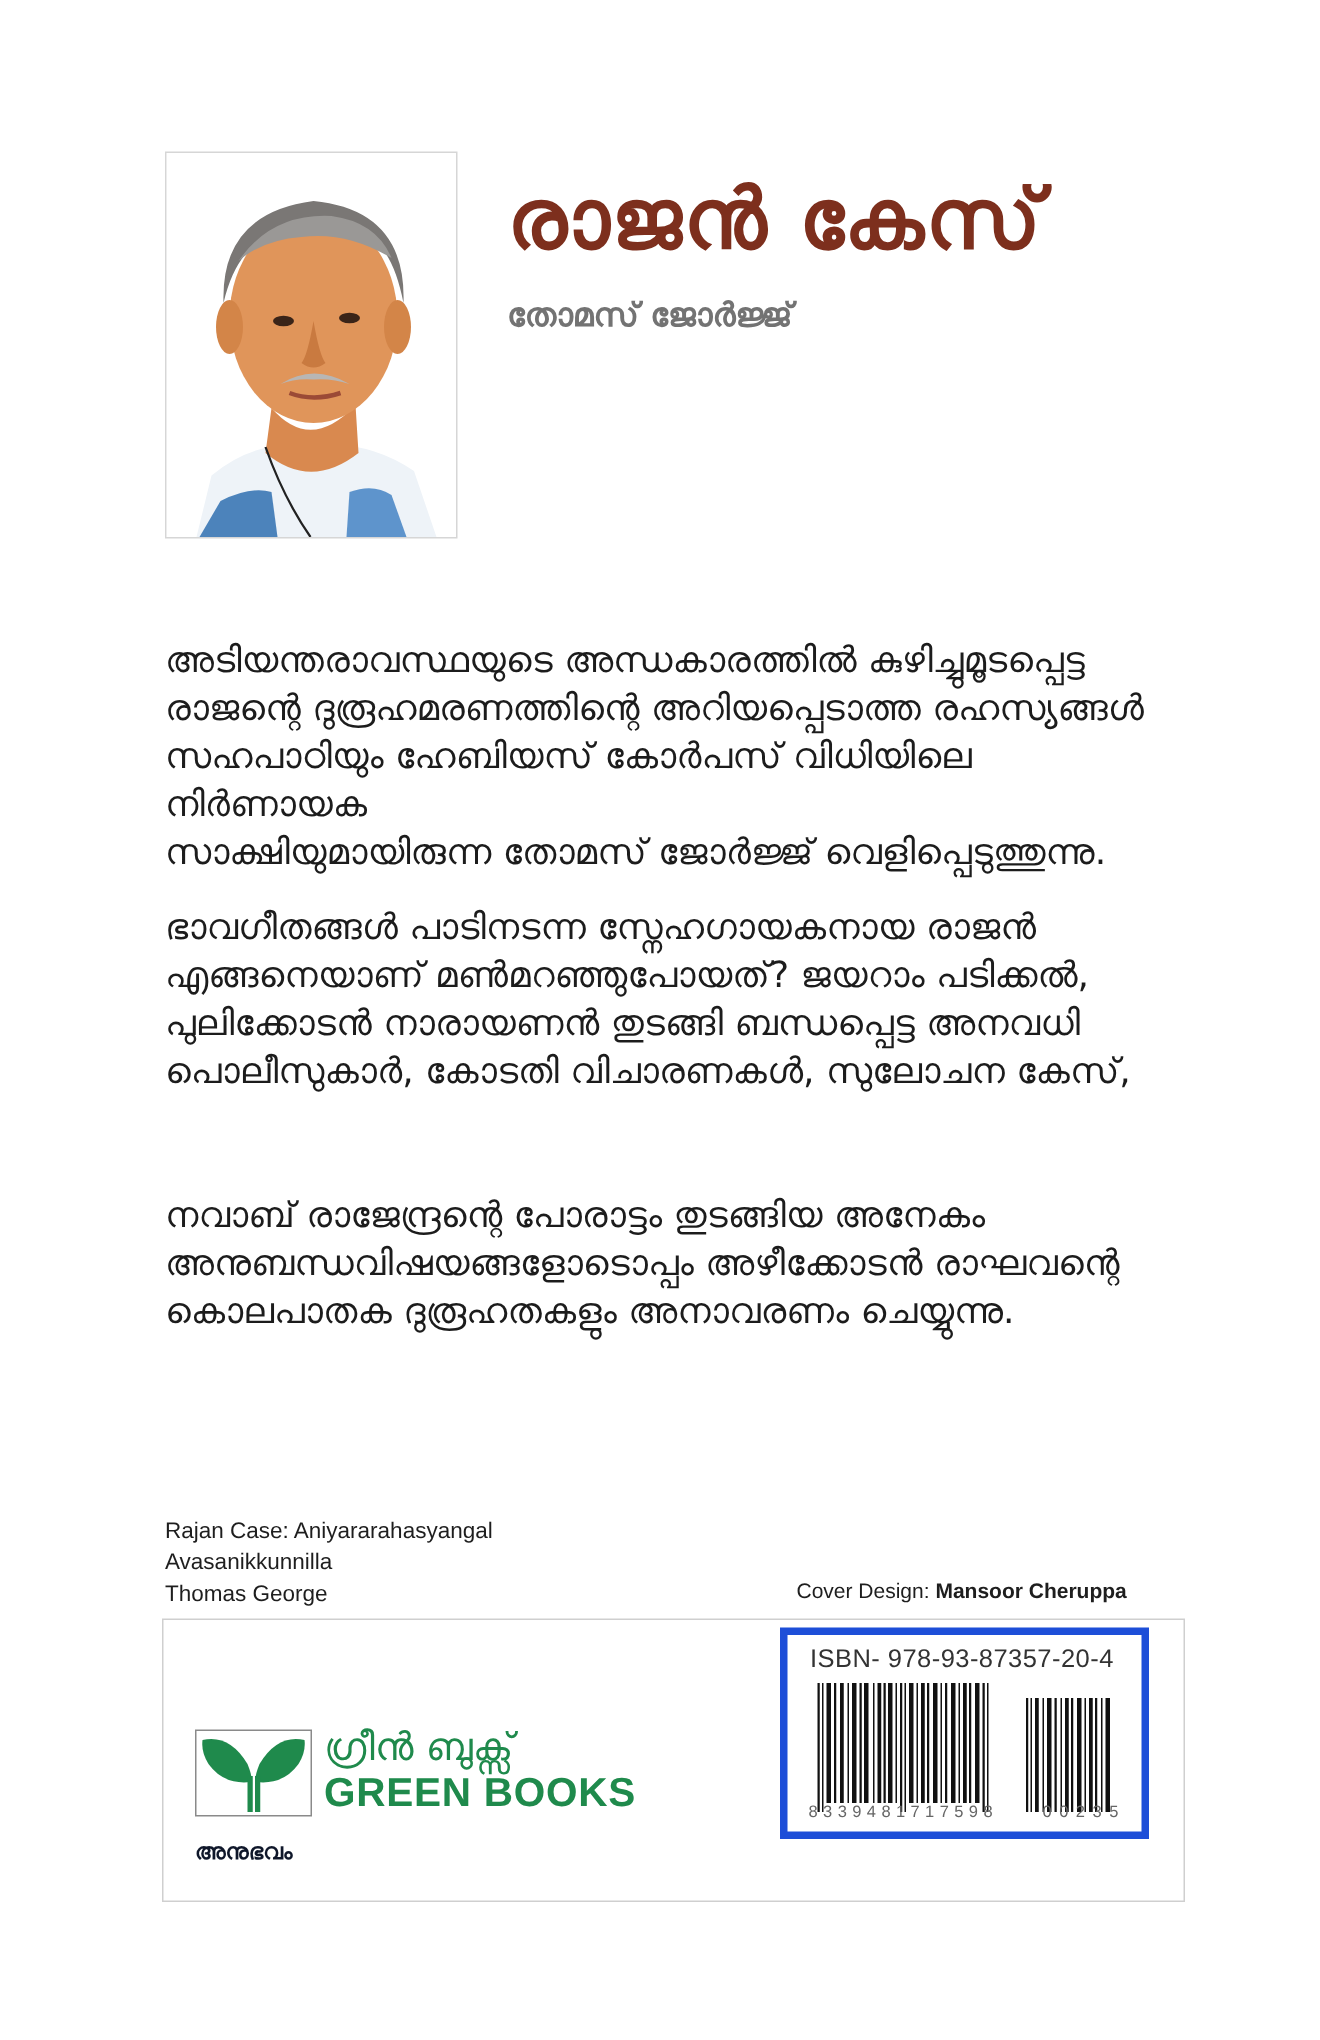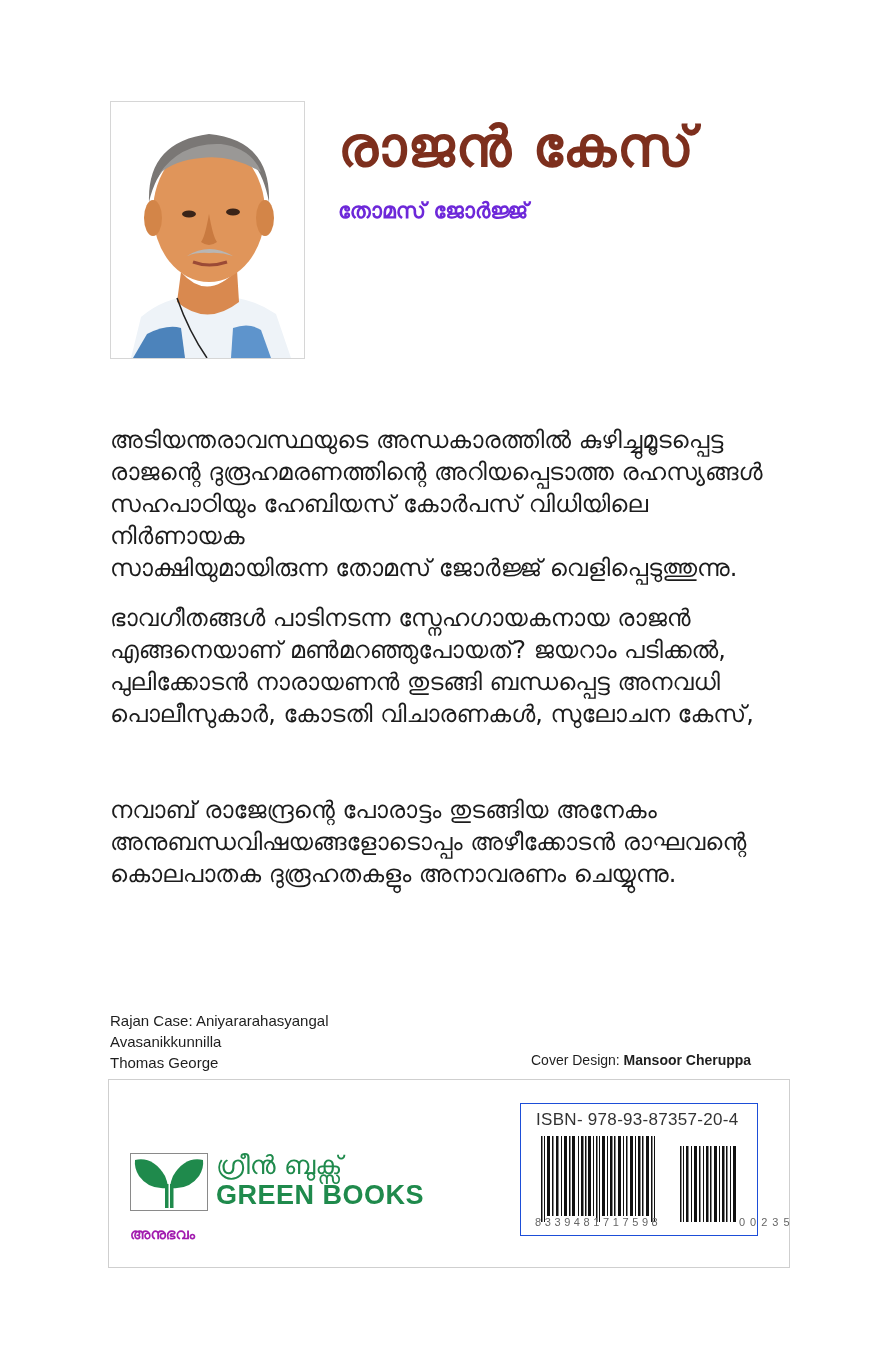--- a/index.html
+++ b/index.html
@@ -15,21 +15,21 @@
 
   .title-block { position: absolute; left: 338px; top: 112px; width: 420px; }
   .main-title {
     font-size: 56px; font-weight: bold; color: #7d2f1d; line-height: 70px; margin: 0;
     letter-spacing: 1px;
   }
   .subtitle {
     font-size: 29px; color: #7d2f1d; line-height: 38px; margin: 6px 0 0 0;
   }
   .author {
-    font-size: 22px; color: #6d28d9; font-weight: bold; line-height: 30px; margin: 14px 0 0 0;
+    font-size: 22px; color: #737373; font-weight: bold; line-height: 30px; margin: 14px 0 0 0;
   }
 
   .blurb { position: absolute; left: 110px; top: 424px; width: 680px; }
   .blurb p {
     margin: 0 0 14px 0; font-size: 24px; line-height: 32px; color: #1c1c1c;
   }
   .blurb p.second { margin-top: 18px; }
 
   .credits {
     position: absolute; left: 110px; top: 1010px; font-family: "Liberation Sans", sans-serif;
@@ -52,38 +52,38 @@
   }
   .logo-text {
     position: absolute; left: 107px; top: 70px; color: #1f8a4c;
   }
   .logo-ml { font-size: 26px; line-height: 30px; font-weight: normal; }
   .logo-en {
     font-family: "Liberation Sans", sans-serif; font-size: 27px; font-weight: bold;
     line-height: 30px; letter-spacing: 0.5px;
   }
   .imprint {
-    position: absolute; left: 21px; top: 145px; font-size: 15px; font-weight: bold; color: #a21caf;
+    position: absolute; left: 21px; top: 145px; font-size: 15px; font-weight: bold; color: #0f172a;
   }
   .barcode-box {
-    position: absolute; left: 411px; top: 23px; width: 236px; height: 131px;
-    border: 1px solid #1d4ed8; background: #ffffff;
+    position: absolute; left: 411px; top: 5px; width: 236px; height: 131px;
+    border: 5px solid #1d4ed8; background: #ffffff;
   }
   .isbn-label {
     position: absolute; left: 15px; top: 6px; font-family: "Liberation Sans", sans-serif;
     font-size: 17px; color: #333; letter-spacing: 0.3px; white-space: nowrap;
   }
   .barcode-svg { position: absolute; left: 0; top: 0; }
   .digits-main {
     position: absolute; left: 14px; top: 112px; font-family: "Liberation Sans", sans-serif;
     font-size: 11px; letter-spacing: 3.6px; color: #666;
   }
   .digits-addon {
     position: absolute; left: 170px; top: 112px; font-family: "Liberation Sans", sans-serif;
-    font-size: 11px; letter-spacing: 5px; color: #666; margin-left: 48px;
+    font-size: 11px; letter-spacing: 5px; color: #666;
   }
 </style>
 </head>
 <body>
 
 <div class="photo-frame">
   <svg width="193" height="256" viewBox="0 0 193 256">
     <rect width="193" height="256" fill="#ffffff"></rect>
 
     <path d="M20 256 L30 215 Q60 190 96 196 Q132 190 165 212 L180 256 Z" fill="#eef3f8"></path>

